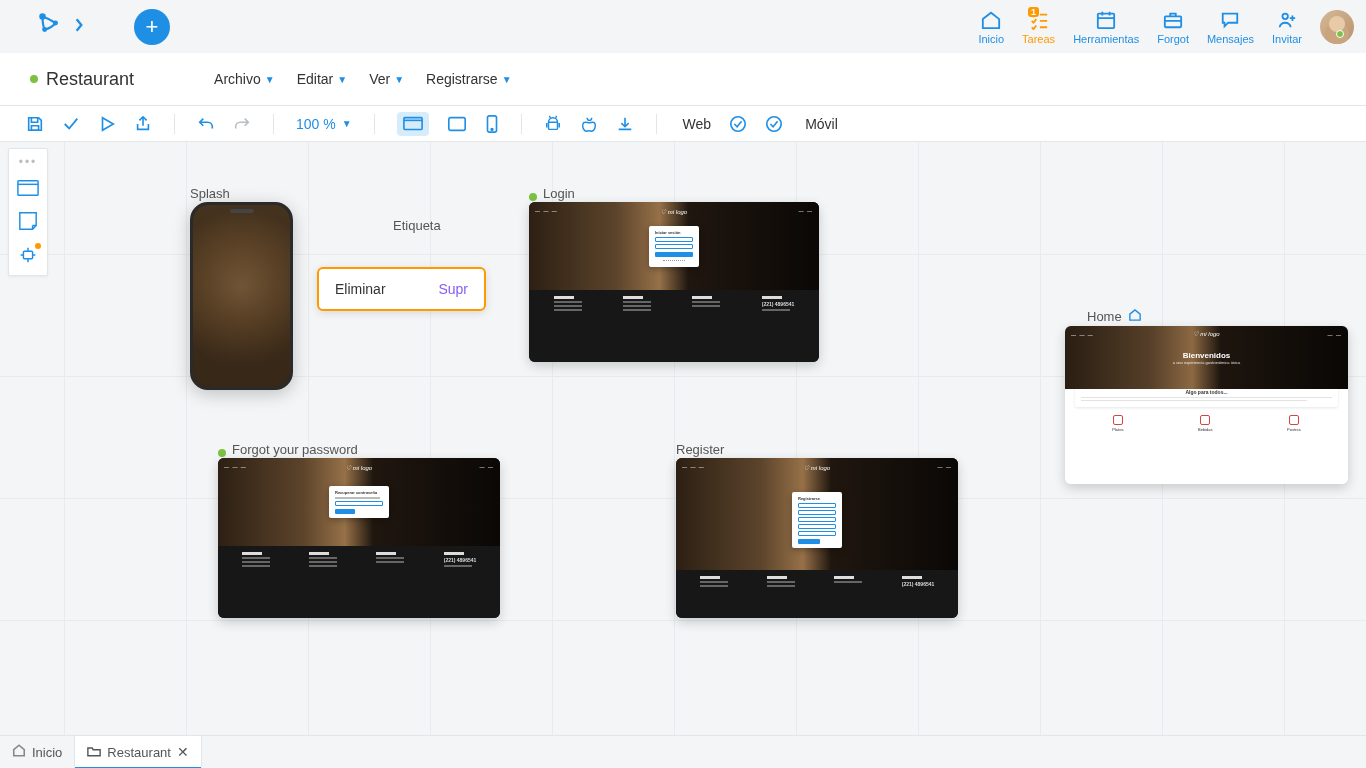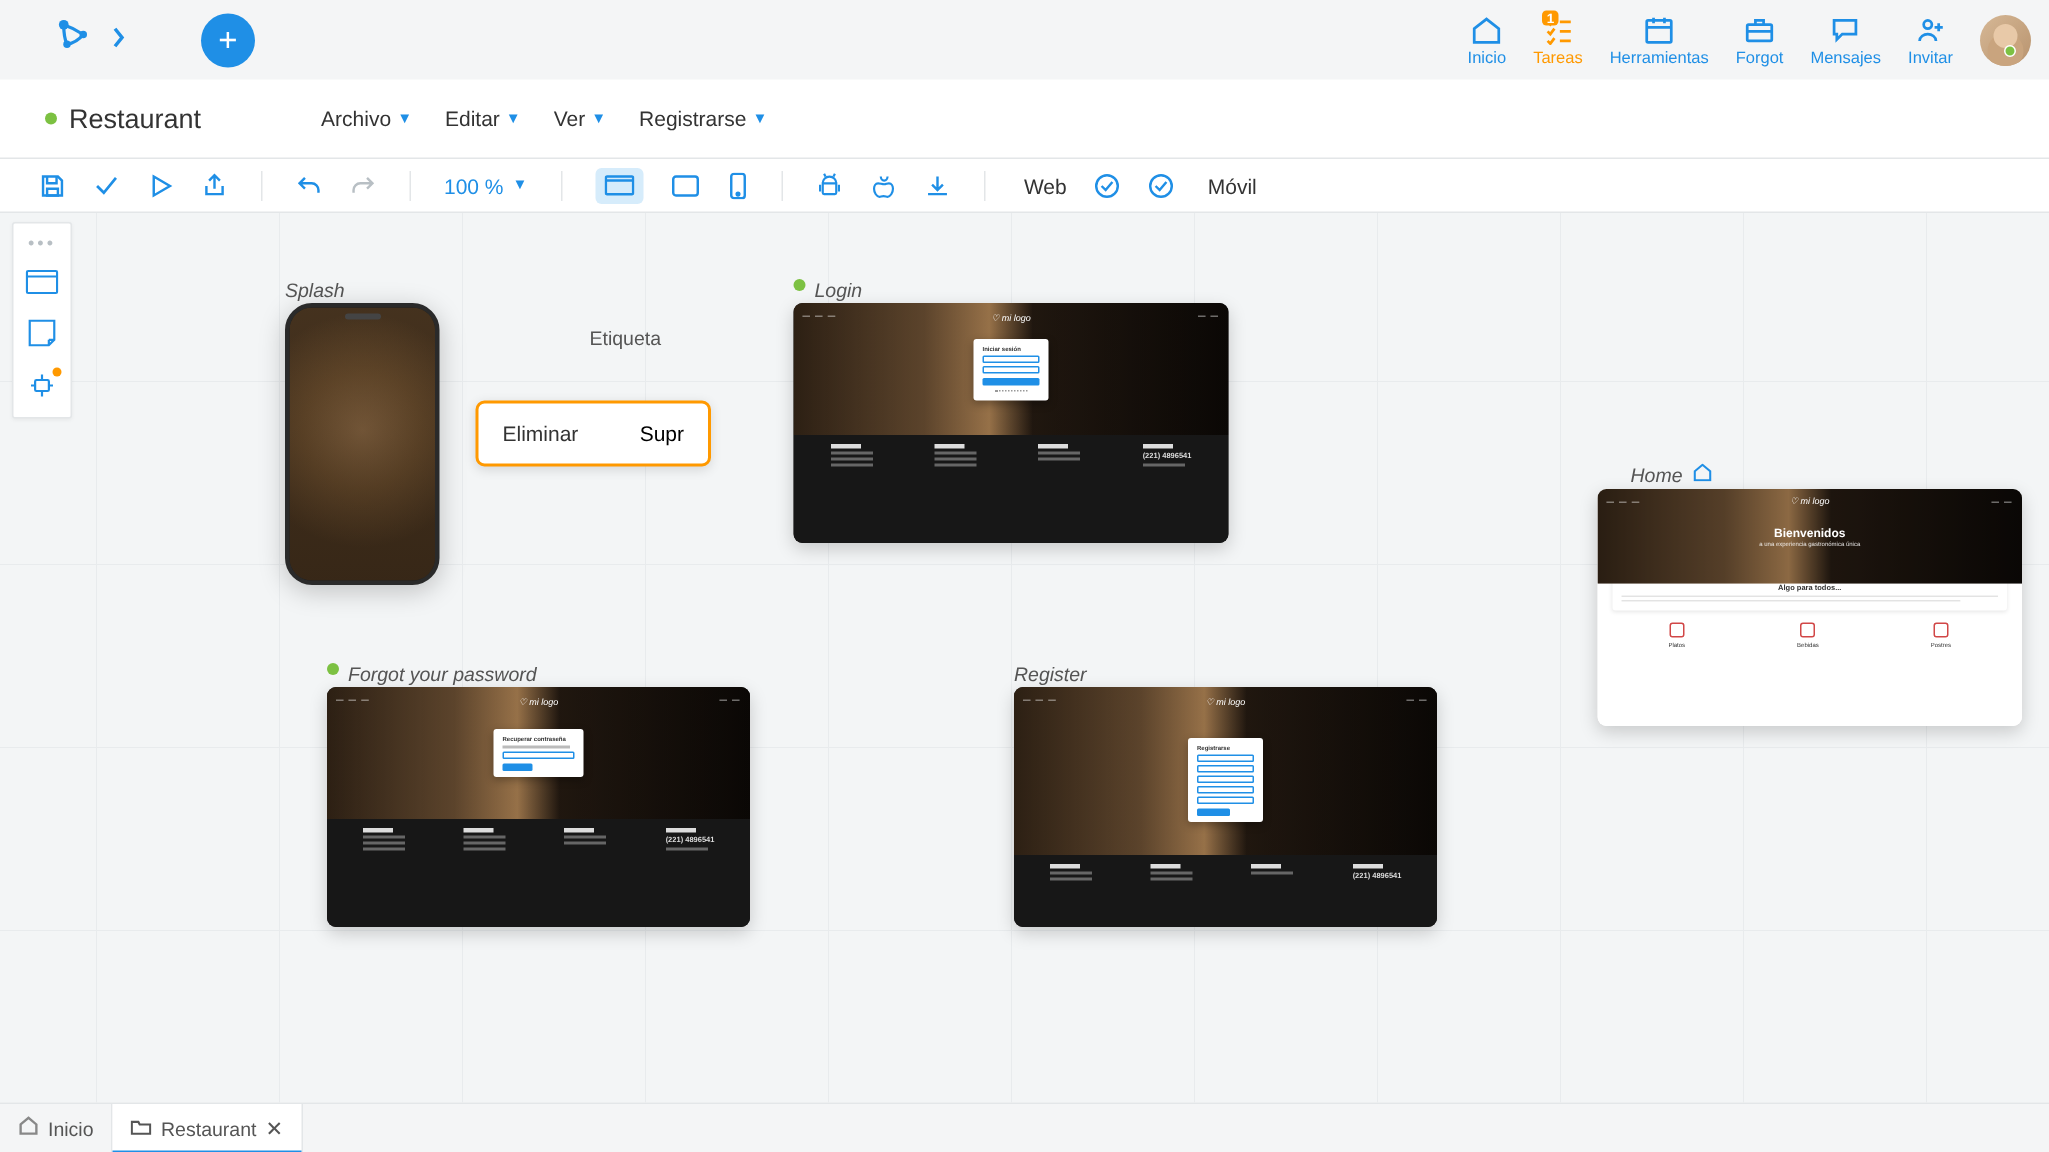--- a/index.html
+++ b/index.html
@@ -40,21 +40,21 @@
 
 
 .canvas { position: absolute; left: 0; right: 0; top: 142px; bottom: 33px; background-color: #f3f5f6; background-image: linear-gradient(#e8ebed 1px, transparent 1px), linear-gradient(90deg, #e8ebed 1px, transparent 1px); background-size: 122px 122px; background-position: -58px -10px; }
 
 
 .palette { position: absolute; left: 8px; top: 148px; width: 40px; background: #fff; border: 1px solid #e3e6e8; border-radius: 2px; box-shadow: 0 1px 3px rgba(0,0,0,.06); display: flex; flex-direction: column; align-items: center; padding: 6px 0; gap: 10px; }
 .palette .dots { color: #b8bfc4; font-size: 12px; letter-spacing: 2px; cursor: grab; }
 .palette .p-btn { color: #1f8fe6; cursor: pointer; }
 
 
-.screen-label { position: absolute; font-size: 13px; color: #555; display: flex; align-items: flex-start; gap: 6px; font-style: italic; }
+.screen-label { position: absolute; font-size: 13px; color: #555; display: flex; align-items: flex-end; gap: 6px; }
 .green-dot { width: 8px; height: 8px; background: #7cc142; border-radius: 50%; }
 .screen { position: absolute; border-radius: 6px; overflow: hidden; box-shadow: 0 4px 12px rgba(0,0,0,.18); background: #1a1a1a; }
 .phone { border-radius: 18px; border: 3px solid #2a2a2a; box-shadow: 0 4px 18px rgba(0,0,0,.22); }
 .phone-inner { width: 100%; height: 100%; background: linear-gradient(rgba(20,12,5,.1), rgba(20,12,5,.35)), radial-gradient(circle at 50% 45%, #8a6844 0%, #6b4e2e 35%, #4a3621 70%); position: relative; }
 .phone-inner::before { content: ""; position: absolute; left: 50%; top: 4px; transform: translateX(-50%); width: 24px; height: 4px; background: #444; border-radius: 2px; }
 .desk-inner { width: 100%; height: 100%; display: flex; flex-direction: column; }
 .hero { flex: 0 0 55%; background: linear-gradient(rgba(0,0,0,.25),rgba(0,0,0,.25)), linear-gradient(90deg,#3b2a1a 0%, #7a5a3a 30%, #c89660 45%, #2a1e14 55%, #0e0a07 100%); position: relative; display: flex; align-items: center; justify-content: center; }
 .hero.tall { flex: 0 0 70%; }
 .hero-logo { position: absolute; left: 50%; top: 6px; transform: translateX(-50%); color: #fff; font-size: 6px; font-style: italic; }
 .hero-nav-left { position: absolute; left: 6px; top: 6px; color: #fff; font-size: 5px; letter-spacing: 1px; }
@@ -75,21 +75,21 @@
 .home-hero .small { font-size: 4px; opacity: .85; }
 .home-body { flex: 1; padding: 4px 10px; font-size: 4px; color: #666; }
 .home-body .card { background: #fff; border-radius: 2px; box-shadow: 0 1px 3px rgba(0,0,0,.1); padding: 4px 6px; margin-top: -8px; text-align: center; }
 .icon-row { display: flex; justify-content: space-around; margin-top: 8px; }
 .icon-row .ic-item { display: flex; flex-direction: column; align-items: center; gap: 2px; font-size: 4px; color: #333; }
 .icon-row .ic-item .circle { width: 10px; height: 10px; border: 1px solid #d14747; border-radius: 2px; }
 
 
 .ctx { position: absolute; background: #fff; border: 2px solid #ff9900; border-radius: 6px; box-shadow: 0 2px 8px rgba(0,0,0,.12); padding: 0; }
 .ctx-item { display: flex; justify-content: space-between; padding: 12px 16px; font-size: 14px; color: #333; cursor: pointer; }
-.ctx-item .short { color: #000000; }
+.ctx-item .short { color: #8b5cf6; }
 .ctx-label { position: absolute; font-size: 13px; color: #555; }
 
 
 .svg-links { position: absolute; inset: 0; pointer-events: none; }
 .point { fill: #fff; stroke: #1f8fe6; stroke-width: 1.5; }
 
 
 .tabs { position: absolute; left: 0; right: 0; bottom: 0; height: 33px; background: #f4f5f6; border-top: 1px solid #e3e6e8; display: flex; align-items: stretch; }
 .tab { display: flex; align-items: center; gap: 6px; padding: 0 12px; font-size: 13px; color: #555; border-right: 1px solid #e3e6e8; cursor: pointer; position: relative; }
 .tab.active { background: #fff; }
@@ -475,21 +475,21 @@
           </div>
         <div class="footer-col">
             <div class="h"></div>
             <div class="phone-n">(221) 4896541</div>
           </div>
       </div>
     </div>
   </div>
 
   <div class="ctx-label" style="left:393px; top:76px;">Etiqueta</div>
-  <div class="ctx" style="left:317px; top:125px; width:157px;">
+  <div class="ctx" style="left:317px; top:125px; width:169px;">
     <div class="ctx-item">
       <span>Eliminar</span>
       <span class="short">Supr</span>
     </div>
   </div>
 
 </div>
 
 <div class="palette">
   <div class="dots">•••</div>

